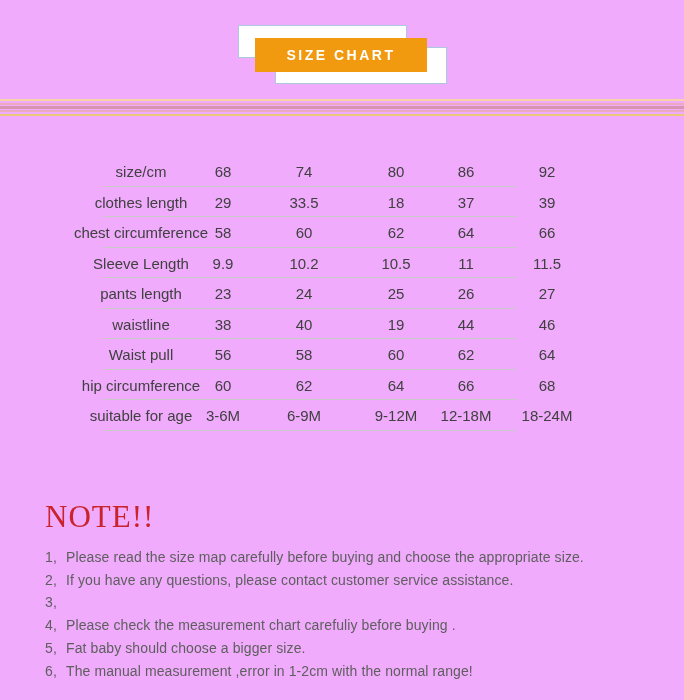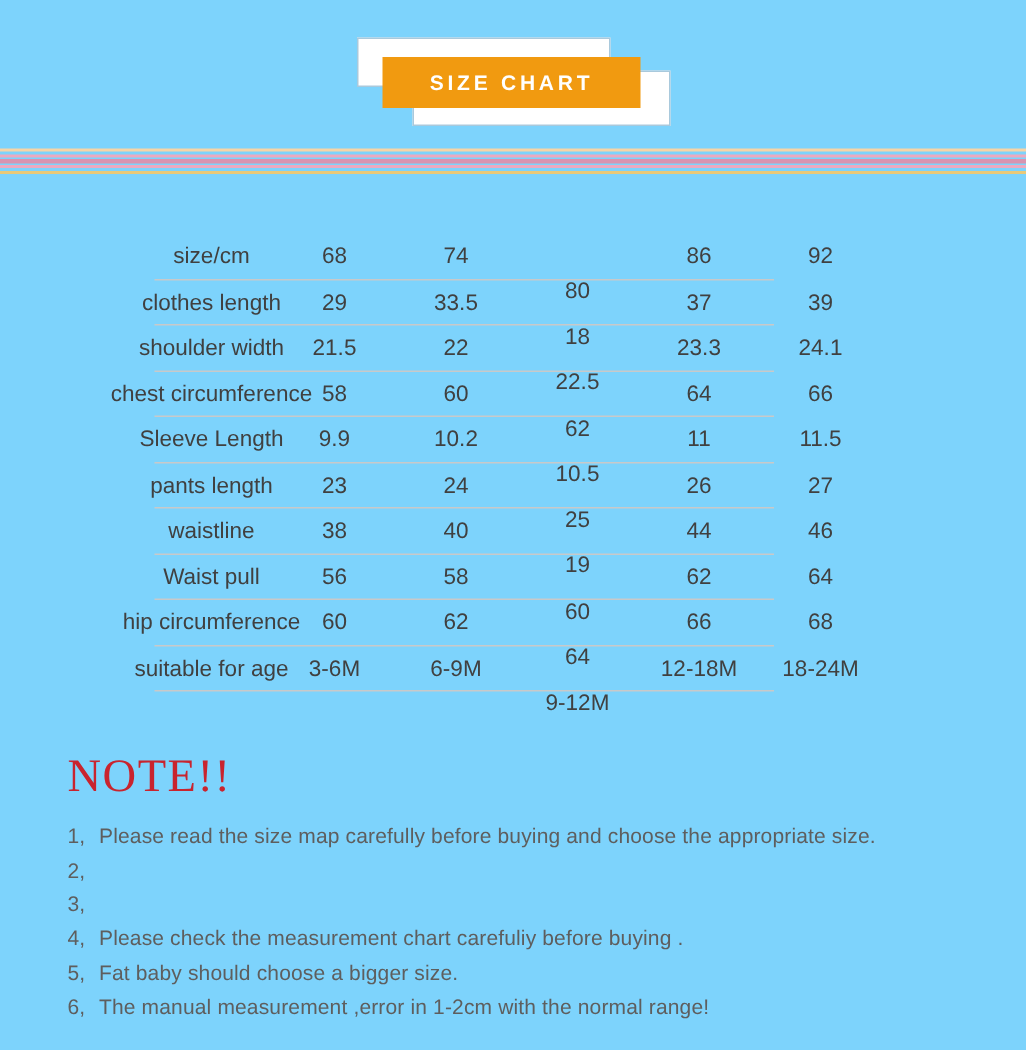--- a/index.html
+++ b/index.html
@@ -1,21 +1,21 @@
 <!DOCTYPE html>
 <html style="--banner-orange: #F19A10; --outline-blue: #A9C9DC; --stripe-peach: #F7D4A6; --stripe-pink: #ECA9C0; --stripe-mauve: #D894B0; --stripe-gold: #E9C979; --note-red: #C9242E; --table-text: #404040; --note-text: #5E5E5E; --separator-gray: #C9C9C9;"><head>
 <meta charset="utf-8">
 <style>
   * { margin:0; padding:0; box-sizing:border-box; }
   html,body { background:#ffffff; }
   body {
     width:684px; height:700px; position:relative; overflow:hidden;
     font-family:"Liberation Sans", sans-serif;
   }
-  .page { position:absolute; inset:0; background:#7dd3fc; }
+  .page { position:absolute; inset:0; background:#f0abfc; }
 
   
   .rect-back {
     position:absolute; left:238px; top:25px; width:169px; height:33px;
     border:1px solid var(--outline-blue,#A9C9DC); background:#fff;
   }
   .rect-front {
     position:absolute; left:275px; top:47px; width:172px; height:37px;
     border:1px solid var(--outline-blue,#A9C9DC); background:#fff;
   }
@@ -45,21 +45,21 @@
   }
   .trow { position:relative; height:30.5px; }
   .tlabel {
     position:absolute; left:141px; top:50%; transform:translate(-50%,-50%);
     white-space:nowrap;
   }
   .tcell {
     position:absolute; top:50%; transform:translate(-50%,-50%);
     white-space:nowrap;
   }
-  .c0 { left:223px; } .c1 { left:304px; } .c2 { left:385px;margin-top:23px; }
+  .c0 { left:223px; } .c1 { left:304px; } .c2 { left:396px; }
   .c3 { left:466px; } .c4 { left:547px; }
   .sep {
     position:absolute; left:103px; right:92px; bottom:0; height:1px;
     background:var(--separator-gray,#C9C9C9);
   }
 
   
   .notes { position:absolute; left:45px; top:499px; width:605px; }
   .notes-heading {
     font-family:"Liberation Serif", serif; font-weight:normal;
@@ -105,29 +105,20 @@
       <div class="trow">
         <span class="tlabel">clothes length</span>
         <span class="tcell c0">29</span>
         <span class="tcell c1">33.5</span>
         <span class="tcell c2">18</span>
         <span class="tcell c3">37</span>
         <span class="tcell c4">39</span>
         <div class="sep"></div>
       </div>
       <div class="trow">
-        <span class="tlabel">shoulder width</span>
-        <span class="tcell c0">21.5</span>
-        <span class="tcell c1">22</span>
-        <span class="tcell c2">22.5</span>
-        <span class="tcell c3">23.3</span>
-        <span class="tcell c4">24.1</span>
-        <div class="sep"></div>
-      </div>
-      <div class="trow">
         <span class="tlabel">chest circumference</span>
         <span class="tcell c0">58</span>
         <span class="tcell c1">60</span>
         <span class="tcell c2">62</span>
         <span class="tcell c3">64</span>
         <span class="tcell c4">66</span>
         <div class="sep"></div>
       </div>
       <div class="trow">
         <span class="tlabel">Sleeve Length</span>
@@ -187,20 +178,21 @@
 
   <section class="notes">
     <h2 class="notes-heading">NOTE!!</h2>
     <div id="notes-list">
         <div class="note-line">
           <span class="note-num">1,</span>
           <span class="note-text">Please read the size map carefully before buying and choose the appropriate size.</span>
         </div>
         <div class="note-line">
           <span class="note-num">2,</span>
+          <span class="note-text">If you have any questions, please contact customer service assistance.</span>
         </div>
         <div class="note-line">
           <span class="note-num">3,</span>
         </div>
         <div class="note-line">
           <span class="note-num">4,</span>
           <span class="note-text">Please check  the  measurement chart carefuliy before buying .</span>
         </div>
         <div class="note-line">
           <span class="note-num">5,</span>

